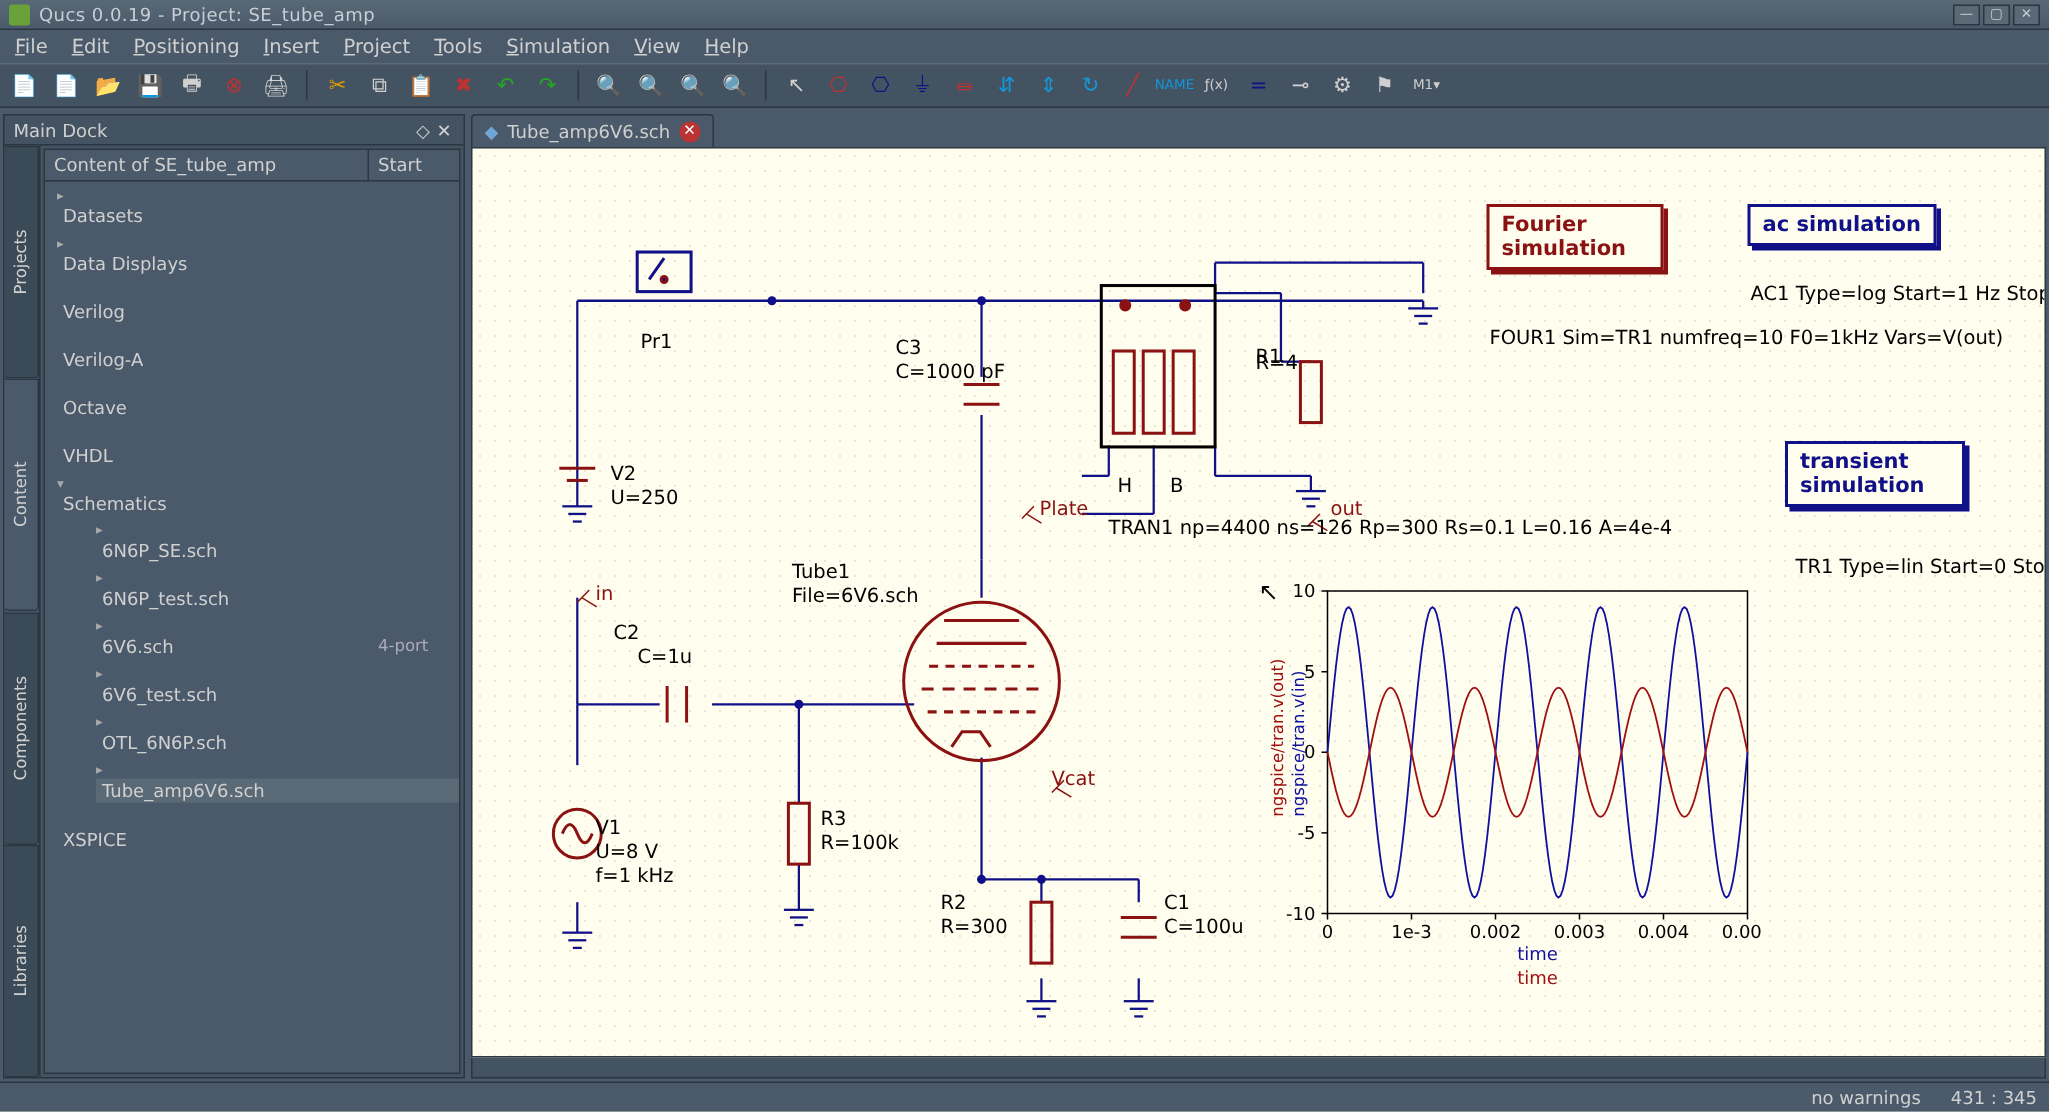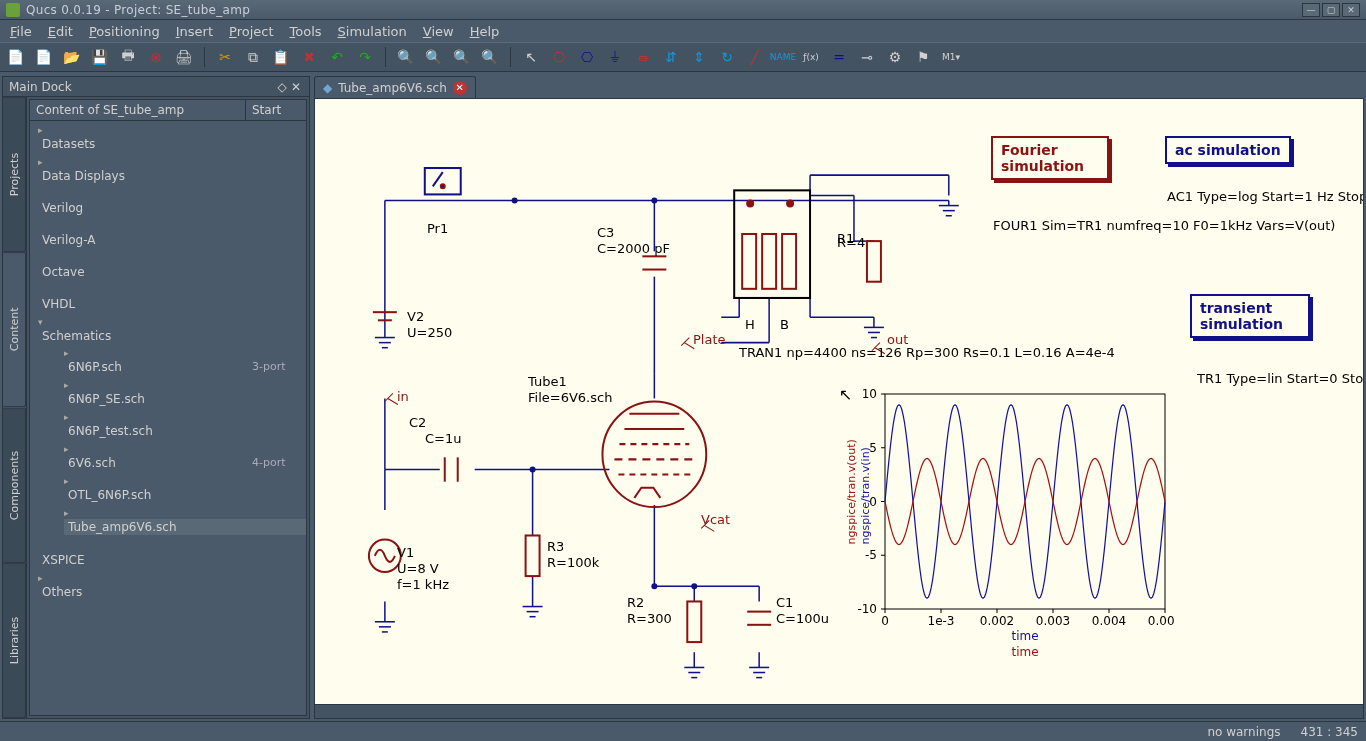--- a/index.html
+++ b/index.html
@@ -179,60 +179,54 @@
                 <span class="lbl">VHDL</span>
               </div>
             </li>
             <li class=" open">
               <div class="row">
                 <span class="lbl">Schematics</span>
               </div>
               <ul class="nest">
                 <li class="">
                   <div class="row">
-                    <span class="lbl">6N6P.sch</span>
-                    <span class="note">3-port</span>
-                  </div>
-                </li>
-                <li class="">
-                  <div class="row">
                     <span class="lbl">6N6P_SE.sch</span>
                   </div>
                 </li>
                 <li class="">
                   <div class="row">
                     <span class="lbl">6N6P_test.sch</span>
                   </div>
                 </li>
                 <li class="">
                   <div class="row">
                     <span class="lbl">6V6.sch</span>
                     <span class="note">4-port</span>
                   </div>
                 </li>
                 <li class="">
                   <div class="row">
+                    <span class="lbl">6V6_test.sch</span>
+                  </div>
+                </li>
+                <li class="">
+                  <div class="row">
                     <span class="lbl">OTL_6N6P.sch</span>
                   </div>
                 </li>
                 <li class=" sel">
                   <div class="row">
                     <span class="lbl">Tube_amp6V6.sch</span>
                   </div>
                 </li>
               </ul>
             </li>
             <li class="leaf">
               <div class="row">
                 <span class="lbl">XSPICE</span>
-              </div>
-            </li>
-            <li class="">
-              <div class="row">
-                <span class="lbl">Others</span>
               </div>
             </li>
           </ul>
       </div>
     </div>
   </div>
 
   <div class="editor">
     <div class="tab-bar">
       <div class="tab">
@@ -401,21 +395,21 @@
       <div class="lab" style="left:94px;top:316px">C2</div>
       <div class="lab" style="left:110px;top:332px">C=1u</div>
       <div class="lab" style="left:82px;top:446px">V1</div>
       <div class="lab" style="left:82px;top:462px">U=8 V</div>
       <div class="lab" style="left:82px;top:478px">f=1 kHz</div>
       <div class="lab" style="left:232px;top:440px">R3</div>
       <div class="lab" style="left:232px;top:456px">R=100k</div>
       <div class="lab" style="left:213px;top:275px">Tube1</div>
       <div class="lab" style="left:213px;top:291px">File=6V6.sch</div>
       <div class="lab" style="left:282px;top:126px">C3</div>
-      <div class="lab" style="left:282px;top:142px">C=2000 pF</div>
+      <div class="lab" style="left:282px;top:142px">C=1000 pF</div>
       <div class="lab" style="left:378px;top:233px;color:#8a1212">Plate</div>
       <div class="lab" style="left:386px;top:413px;color:#8a1212">Vcat</div>
       <div class="lab" style="left:312px;top:496px">R2</div>
       <div class="lab" style="left:312px;top:512px">R=300</div>
       <div class="lab" style="left:461px;top:496px">C1</div>
       <div class="lab" style="left:461px;top:512px">C=100u</div>
       <div class="lab" style="left:430px;top:218px">H</div>
       <div class="lab" style="left:465px;top:218px">B</div>
       <div class="lab" style="left:522px;top:132px">R1</div>
       <div class="lab" style="left:522px;top:136px">R=4</div>

